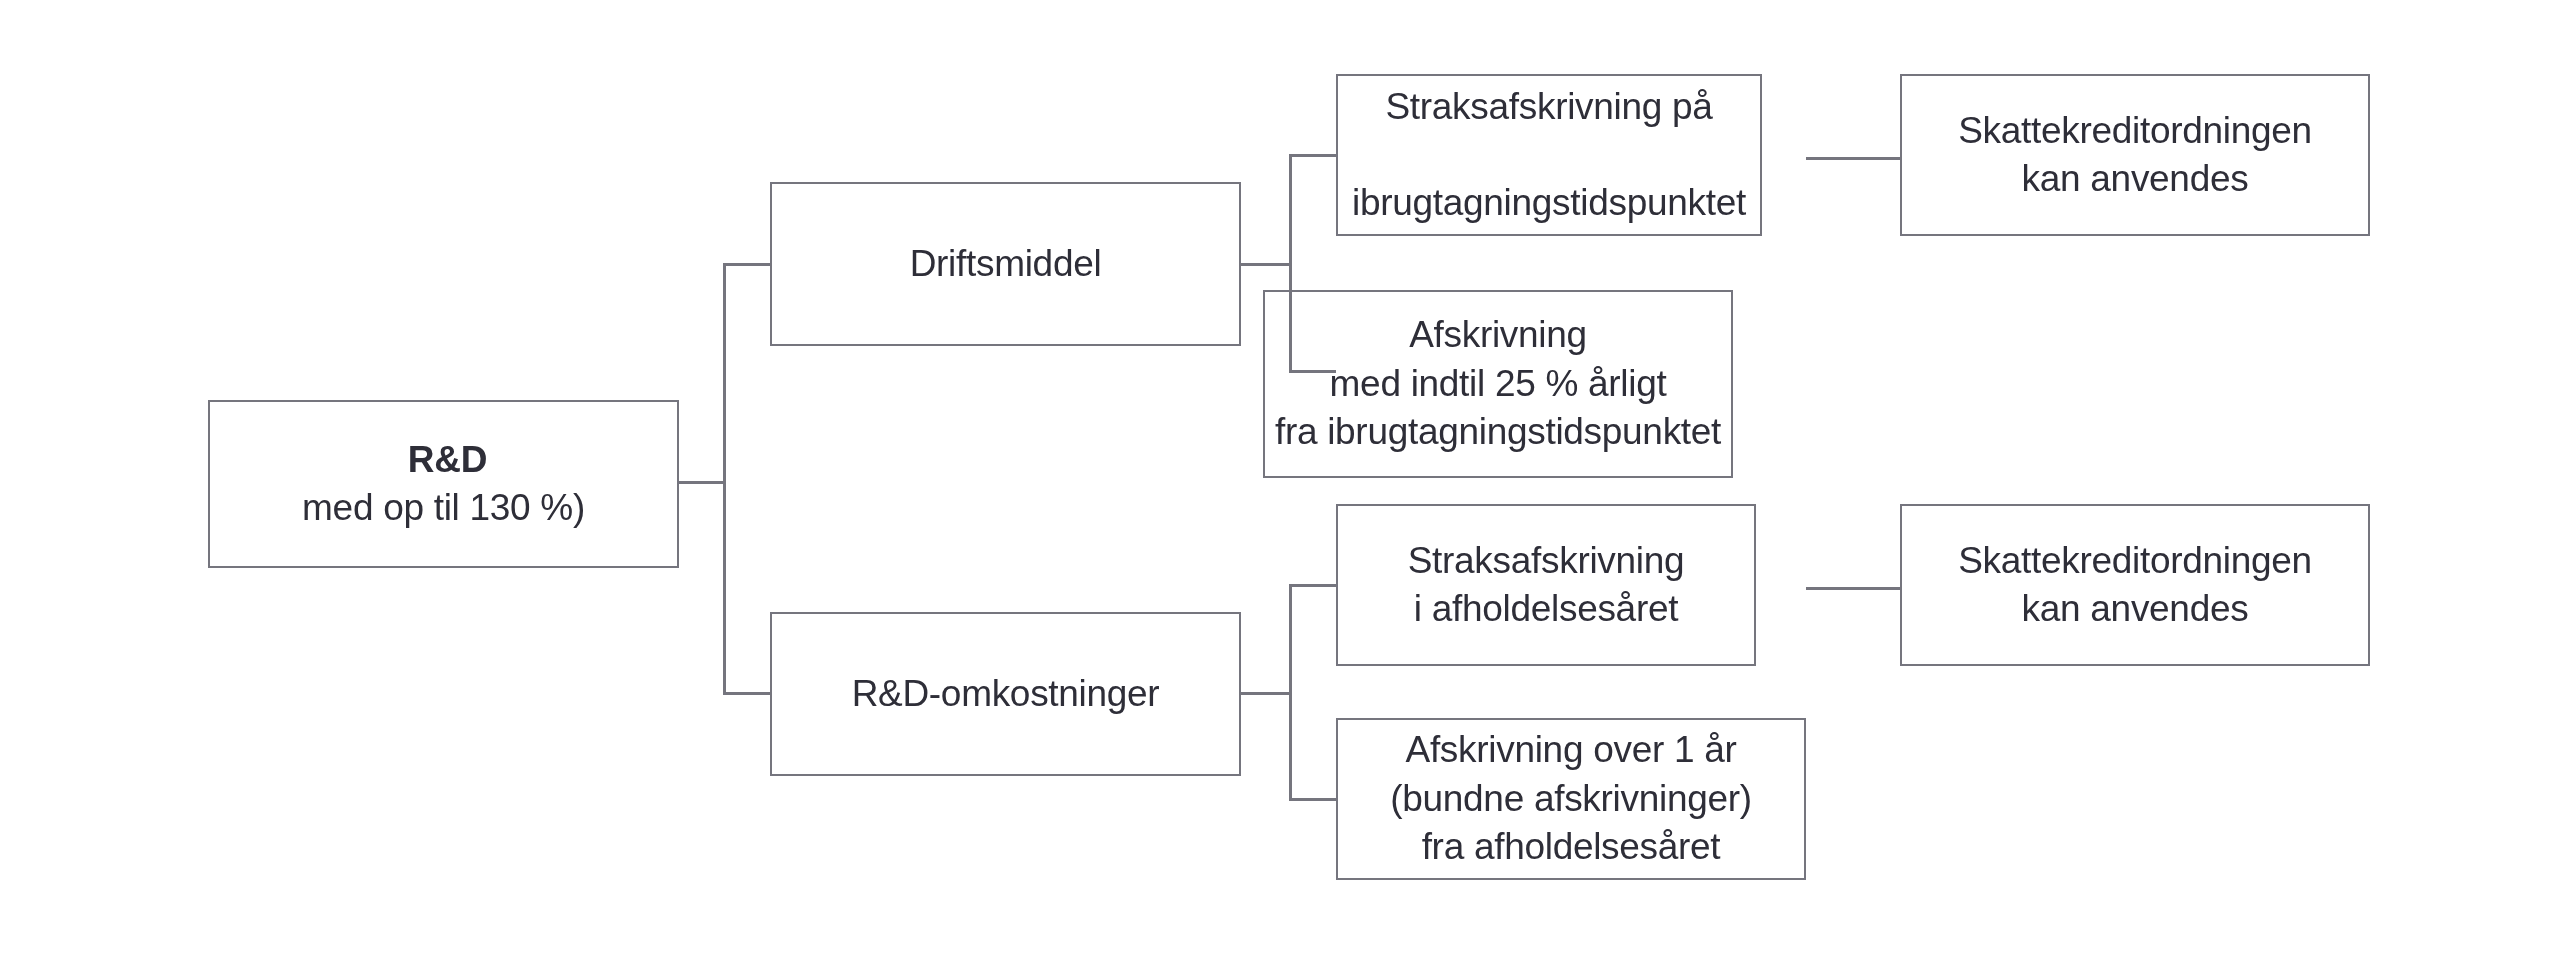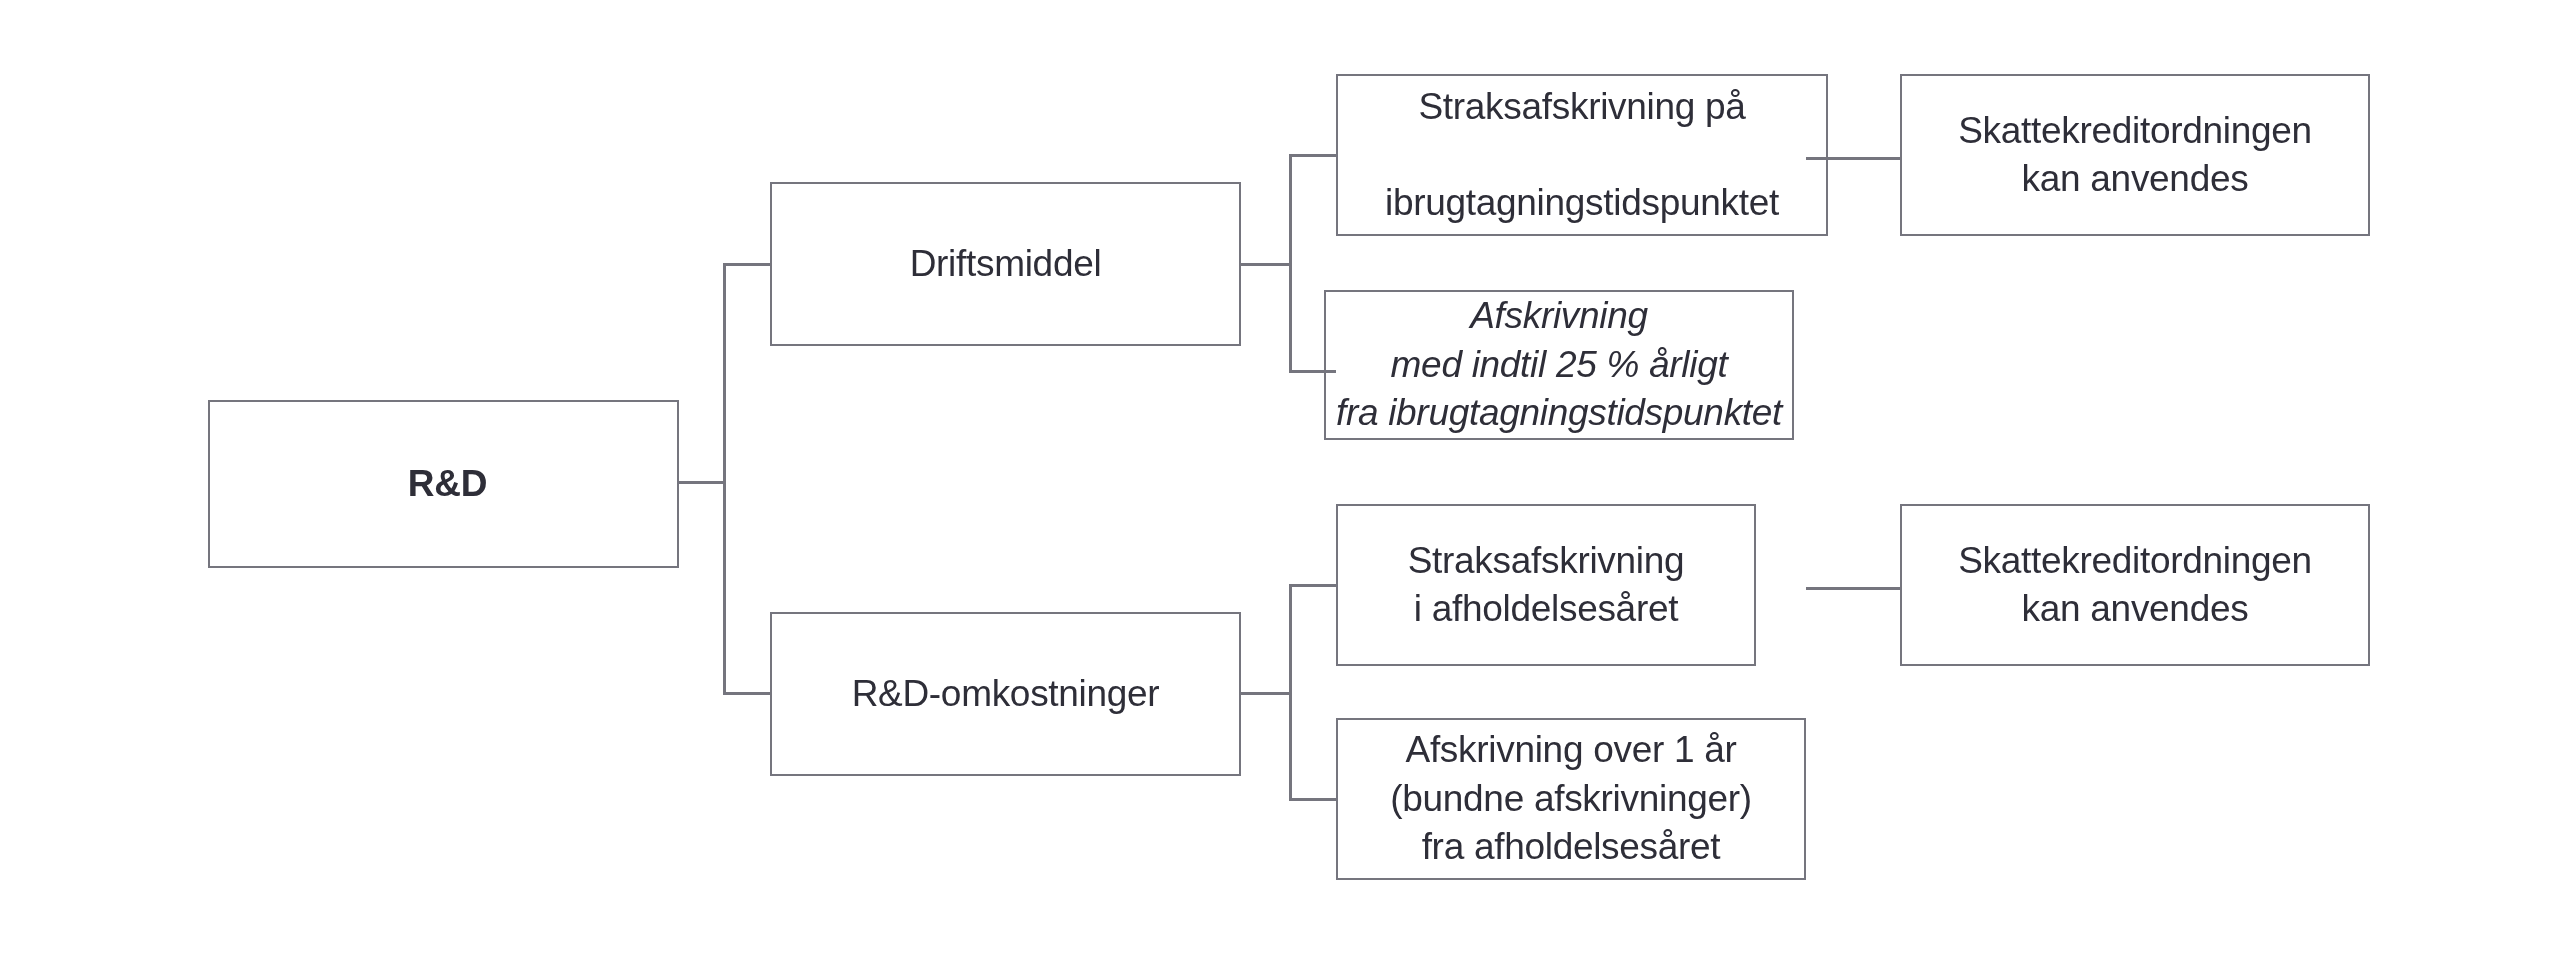--- a/index.html
+++ b/index.html
@@ -33,36 +33,37 @@
   .node .bold{font-weight:bold;margin-left:8px;}
   .conn{position:absolute;background:var(--line);}
 </style>
 </head>
 <body>
 
 <div id="canvas">
 
   <div class="node" style="left:208px;top:400px;width:471px;height:168px;">
     <span class="bold">R&amp;D</span>
+    <span>med op til 130 %)</span>
   </div>
 
   <div class="node" style="left:770px;top:182px;width:471px;height:164px;">
     <span>Driftsmiddel</span>
   </div>
 
   <div class="node" style="left:770px;top:612px;width:471px;height:164px;">
     <span>R&amp;D-omkostninger</span>
   </div>
 
-  <div class="node" style="left:1336px;top:74px;width:492px;height:162px;gap:48px;">
+  <div class="node" style="left:1336px;top:74px;width:426px;height:162px;gap:48px;">
     <span>Straksafskrivning på</span>
     <span>ibrugtagningstidspunktet</span>
   </div>
 
-  <div class="node" style="left:1324px;top:290px;width:470px;height:150px;font-style:italic;">
+  <div class="node" style="left:1263px;top:290px;width:470px;height:188px;">
     <span>Afskrivning</span>
     <span>med indtil 25 % årligt</span>
     <span>fra ibrugtagningstidspunktet</span>
   </div>
 
   <div class="node" style="left:1336px;top:504px;width:420px;height:162px;">
     <span>Straksafskrivning</span>
     <span>i afholdelsesåret</span>
   </div>
 

